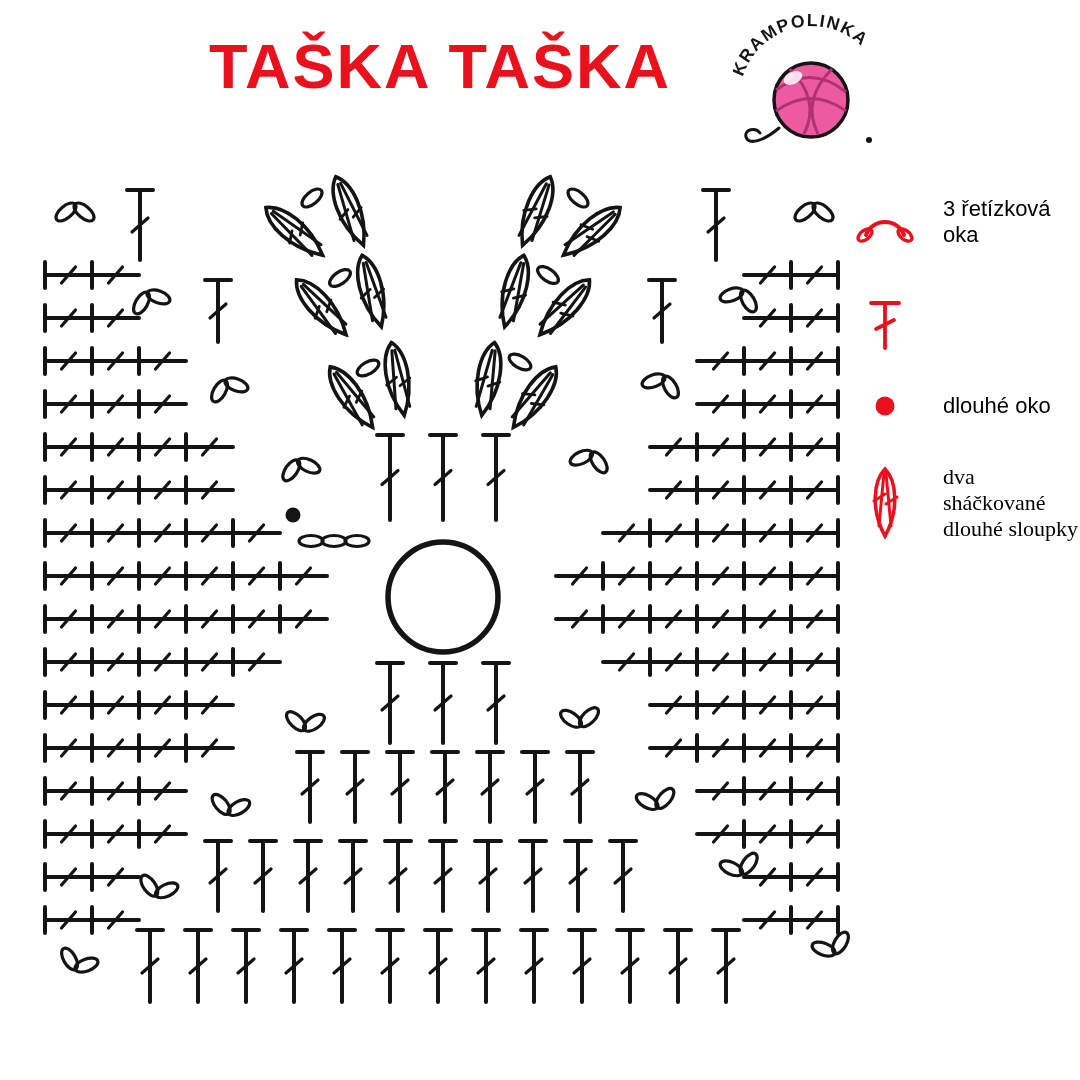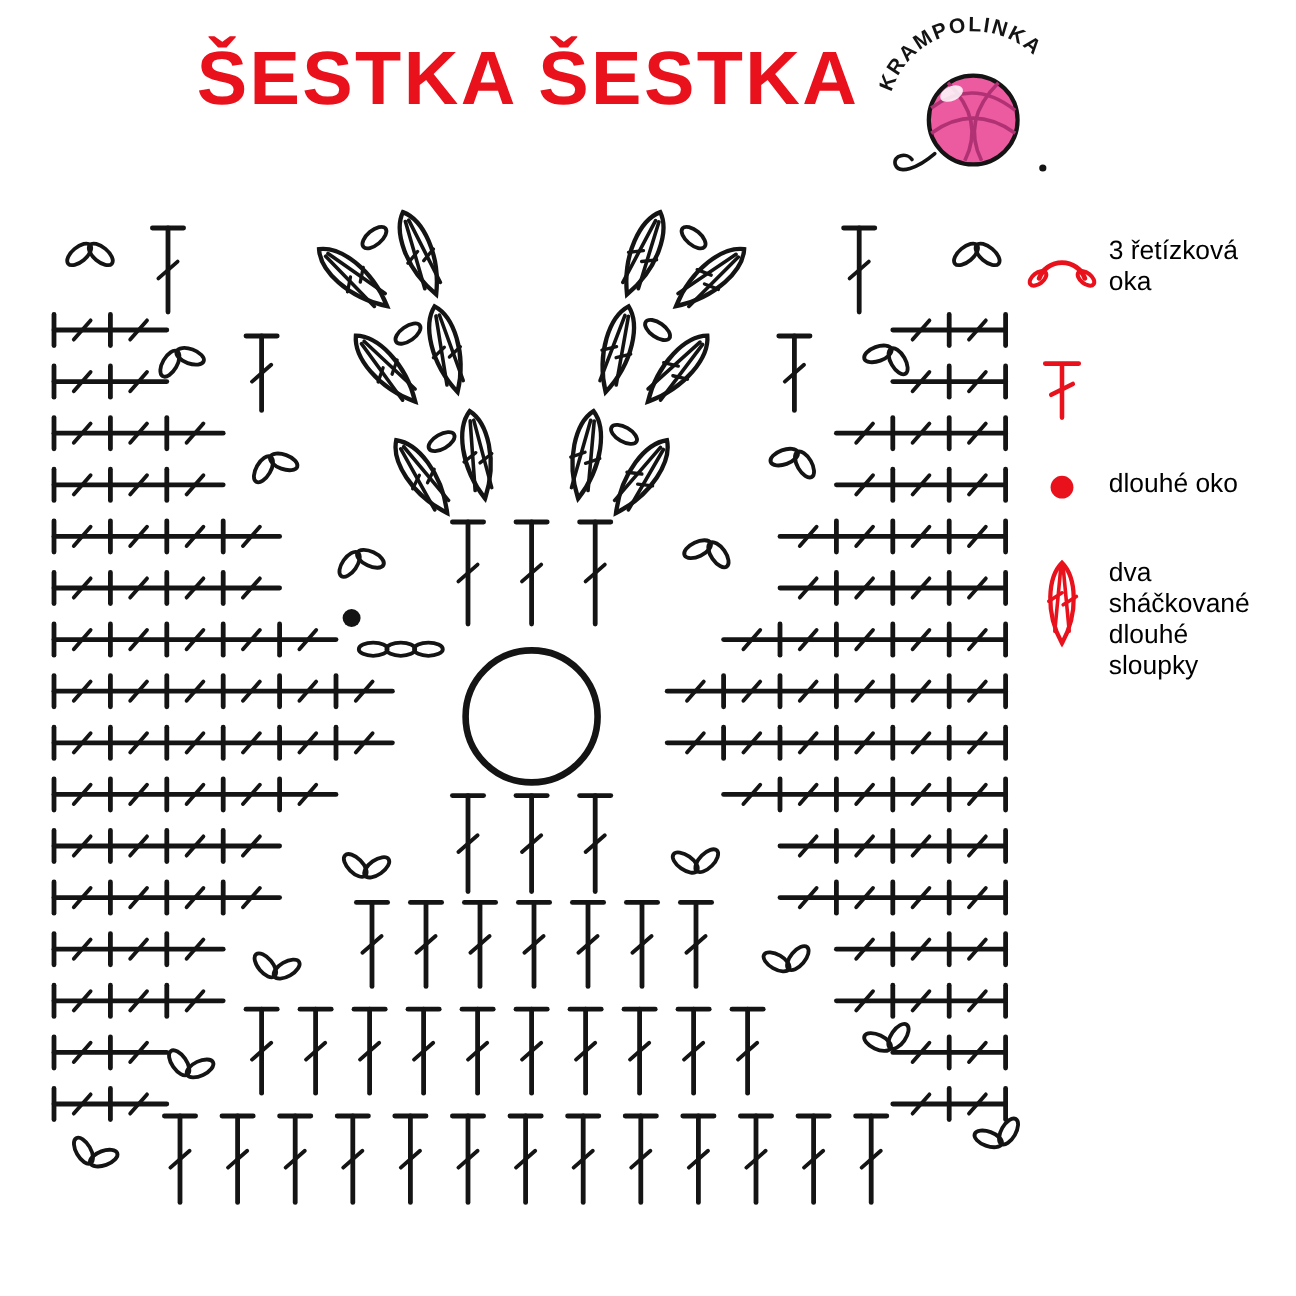--- a/index.html
+++ b/index.html
@@ -17,27 +17,27 @@
   .title{color:var(--accent);font-size:63px;font-weight:600;letter-spacing:2px;white-space:nowrap;}
 
   .logo{position:absolute;left:733px;top:14px;width:152px;height:138px;}
   .logo svg{width:100%;height:100%;}
 
   
   #chart{position:absolute;left:0;top:0;width:1080px;height:1080px;}
 
   
   .legend{position:absolute;left:854px;top:196px;width:222px;}
-  .legend-item{position:absolute;left:0;display:flex;align-items:flex-start;gap:8px;}
+  .legend-item{position:absolute;left:0;display:flex;align-items:center;gap:27px;}
   .legend-item .sym{width:62px;display:flex;justify-content:center;align-items:center;color:var(--accent);flex:0 0 62px;}
   .legend-item .lab{font-size:22px;line-height:1.18;color:#000;width:138px;}
   .li-1{top:0px;}
   .li-2{top:100px;}
   .li-3{top:194px;}
-  .li-4{top:268px;}
+  .li-4{top:268px;font-family:Liberation Serif, serif;}
 </style>
 </head>
 <body>
 
 <div class="page">
 
   <svg id="chart" viewBox="0 0 1080 1080">
       <circle cx="443" cy="597" r="55" fill="none" stroke="#141414" stroke-width="5.5"></circle>
       <circle cx="293" cy="515" r="7.5" fill="#141414"></circle>
       <path d="M 45 262 L 45 288" fill="none" stroke="#141414" stroke-width="4" stroke-linecap="round"></path>
@@ -637,21 +637,21 @@
         <path d="M -12 3 L -1 -3 M 1 6 L 12 0" fill="none" stroke="#141414" stroke-width="2.8" stroke-linecap="round"></path>
       </g>
       <g transform="translate(536 212) rotate(22)">
         <path d="M 0 -38 C 13 -26 16 6 0 36 C -16 6 -13 -26 0 -38 Z" fill="none" stroke="#141414" stroke-width="3.6" stroke-linecap="round"></path>
         <path d="M -7 28 L -1 -30 M 7 28 L 2 -30" fill="none" stroke="#141414" stroke-width="3" stroke-linecap="round"></path>
         <path d="M -12 3 L -1 -3 M 1 6 L 12 0" fill="none" stroke="#141414" stroke-width="2.8" stroke-linecap="round"></path>
       </g>
     </svg>
 
   <div class="title-wrap">
-    <h1 class="title">ŠESTKA ŠESTKA</h1>
+    <h1 class="title">TAŠKA TAŠKA</h1>
   </div>
 
   <div class="logo">
     <svg viewBox="0 0 152 138">
       <defs>
         <path id="brandArc" d="M 8 70 A 72 72 0 0 1 144 54" fill="none"></path>
       </defs>
       <circle cx="78" cy="86" r="37" fill="#ec5aa0" stroke="#141414" stroke-width="3.5"></circle>
       <path d="M 43 76 Q 78 50 113 78" fill="none" stroke="#b03275" stroke-width="3"></path>
       <path d="M 43 97 Q 78 72 113 97" fill="none" stroke="#b03275" stroke-width="3"></path>

